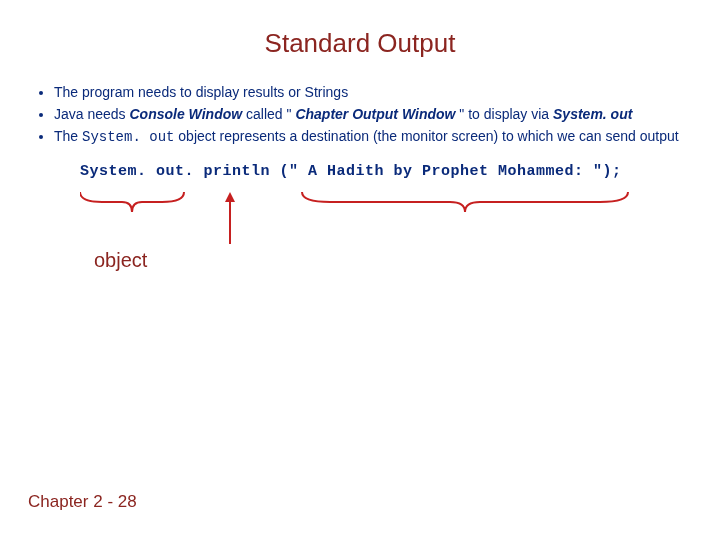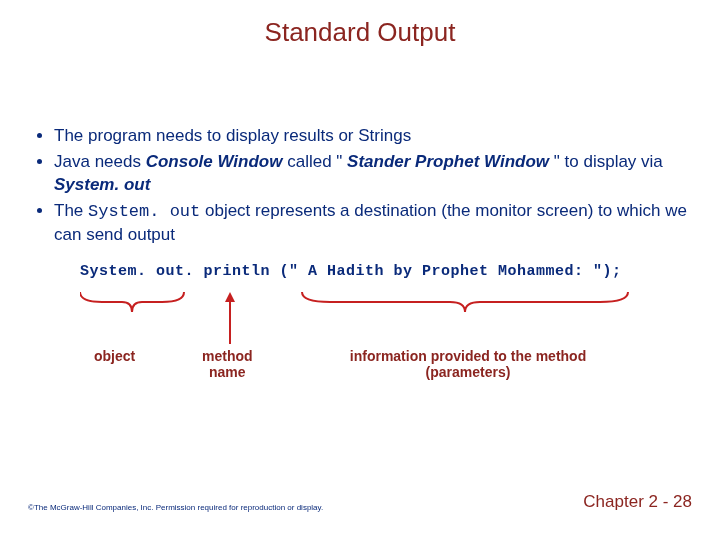--- a/index.html
+++ b/index.html
@@ -9,26 +9,26 @@
     background: #fff;
     font-family: Arial, Helvetica, sans-serif;
     position: relative;
     overflow: hidden;
   }
   .title {
     text-align: center;
     font-size: 26px;
     color: #8b2520;
     font-weight: 400;
-    margin-top: 17px;
+    margin-top: 28px;
   }
   .bullets {
-    margin: 77px 28px 0 28px;
+    margin: 24px 28px 0 28px;
     color: #0a2a7a;
-    font-size: 17px;
+    font-size: 14px;
     line-height: 1.35;
   }
   .bullets li {
     list-style: disc;
     margin-left: 26px;
     margin-bottom: 3px;
   }
   .bold { font-weight: 700; font-style: italic; }
   .mono { font-family: "Courier New", Courier, monospace; }
   .code-line {
@@ -54,23 +54,22 @@
     stroke-width: 2;
     fill: none;
   }
   .arrow-head {
     fill: #c62020;
   }
   .label {
     position: absolute;
     color: #8b2520;
     font-family: "Comic Sans MS", cursive, sans-serif;
-    font-weight: 700;
-    font-size: 14px;
-    text-align: center;
+    font-weight: 400;
+    font-size: 20px;
     line-height: 1.2;
   }
   .footer {
     position: absolute;
     bottom: 28px;
     left: 28px;
     right: 28px;
     display: flex;
     justify-content: space-between;
     align-items: flex-end;
@@ -86,43 +85,38 @@
   }
 </style>
 </head>
 <body>
 
 <h1 class="title">Standard Output</h1>
 
 <ul class="bullets">
   <li>The program needs to display results or Strings</li>
   <li>
-    <span>Java needs </span><span class="bold">Console Window</span><span> called " </span><span class="bold">Stander Prophet Window</span><span> " to display via </span><span class="bold">System. out</span>
+    <span>Java needs </span><span class="bold">Console Window</span><span> called " </span><span class="bold">Chapter Output Window</span><span> " to display via </span><span class="bold">System. out</span>
   </li>
   <li>
     <span>The </span><span class="mono">System. out</span><span> object represents a destination (the monitor screen) to which we can send output</span>
   </li>
 </ul>
 
 <div class="code-line">System. out. println (" A Hadith by Prophet Mohammed: ");</div>
 
 <div class="diagram">
   <svg width="580" height="130" style="position:absolute;left:0;top:0">
 
     <path class="brace" d="M 0 6 Q 0 16 22 16 L 42 16 Q 52 16 52 26 Q 52 16 62 16 L 82 16 Q 104 16 104 6"></path>
 
     <line class="arrow-line" x1="150" y1="58" x2="150" y2="12"></line>
     <polygon class="arrow-head" points="150,6 145,16 155,16"></polygon>
 
     <path class="brace" d="M 222 6 Q 222 16 250 16 L 370 16 Q 385 16 385 26 Q 385 16 400 16 L 520 16 Q 548 16 548 6"></path>
   </svg>
 
   <div class="label" style="left:14px; top:62px;">object</div>
-  <div class="label" style="left:122px; top:62px; white-space:pre;">method
-name</div>
-  <div class="label" style="left:238px; top:62px; width:300px; white-space:pre;">information provided to the method
-(parameters)</div>
 </div>
 
 <div class="footer">
-  <span class="copyright">©The McGraw-Hill Companies, Inc. Permission required for reproduction or display.</span>
   <span class="pagenum">Chapter 2 - 28</span>
 </div>
 
 </body></html>

